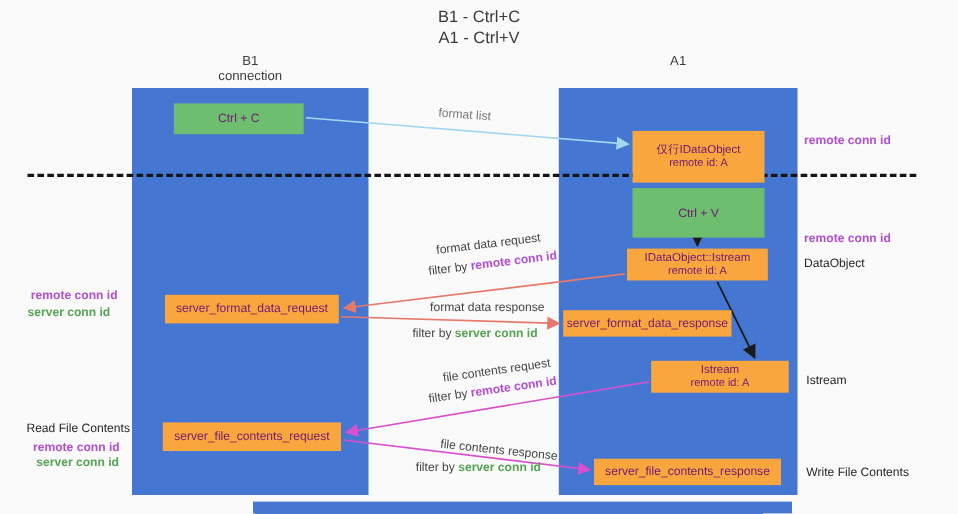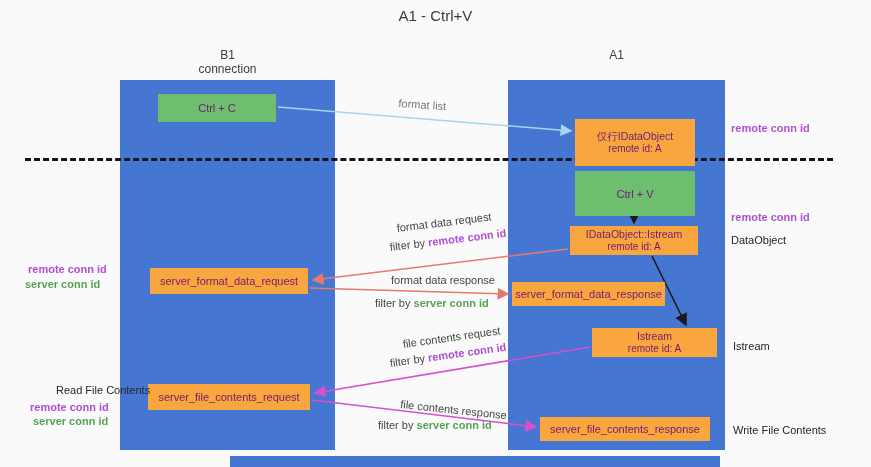--- a/index.html
+++ b/index.html
@@ -44,20 +44,21 @@
   svg.arrows{position:absolute;left:0;top:0;width:871px;height:467px;z-index:4;pointer-events:none;}
 
   .bottom-strip{position:absolute;left:230px;top:456px;width:490px;height:11px;background:#4576D2;}
 </style>
 </head>
 <body>
 
 <div class="canvas">
 
   <div class="title">
+    <div>B1 - Ctrl+C</div>
     <div>A1 - Ctrl+V</div>
   </div>
 
   <div class="lane-header left">
     <div>B1</div>
     <div>connection</div>
   </div>
   <div class="lane-header right">
     <div>A1</div>
   </div>
@@ -153,19 +154,19 @@
   </span>
 
   <span class="side bold-purple" style="left:731px;top:122px;">remote conn id</span>
   <span class="side bold-purple" style="left:731px;top:211px;">remote conn id</span>
   <span class="side" style="left:731px;top:234px;">DataObject</span>
   <span class="side" style="left:733px;top:340px;">Istream</span>
   <span class="side" style="left:733px;top:424px;">Write File Contents</span>
 
   <span class="side bold-purple" style="left:28px;top:263px;">remote conn id</span>
   <span class="side bold-green" style="left:25px;top:278px;">server conn id</span>
-  <span class="side" style="left:24px;top:384px;margin-left:32px;">Read File Contents</span>
+  <span class="side" style="left:24px;top:384px;">Read File Contents</span>
   <span class="side bold-purple" style="left:30px;top:401px;">remote conn id</span>
   <span class="side bold-green" style="left:33px;top:415px;">server conn id</span>
 
   <div class="bottom-strip"></div>
 
 </div>
 
 </body></html>

